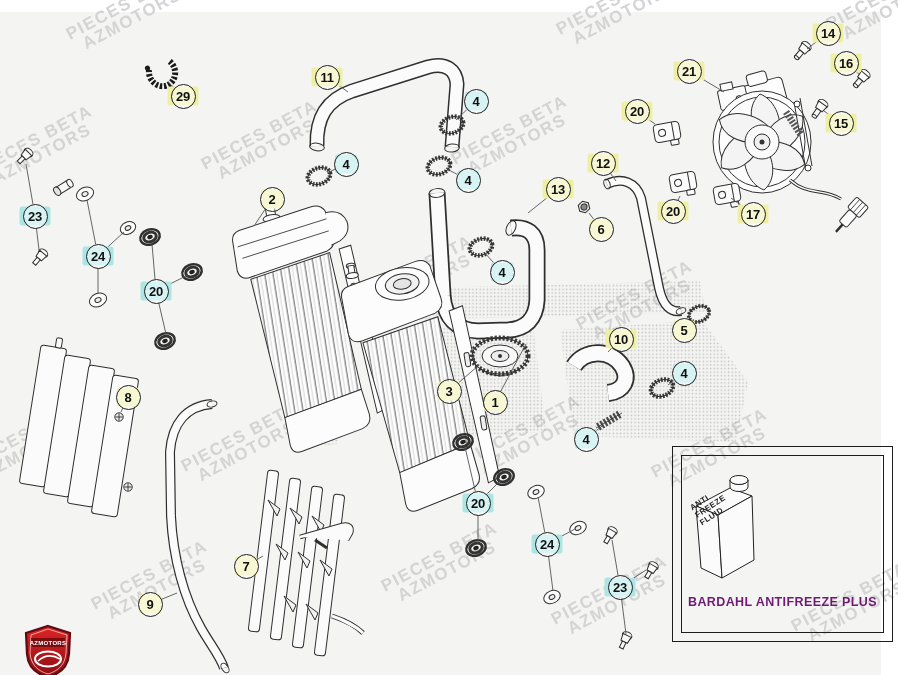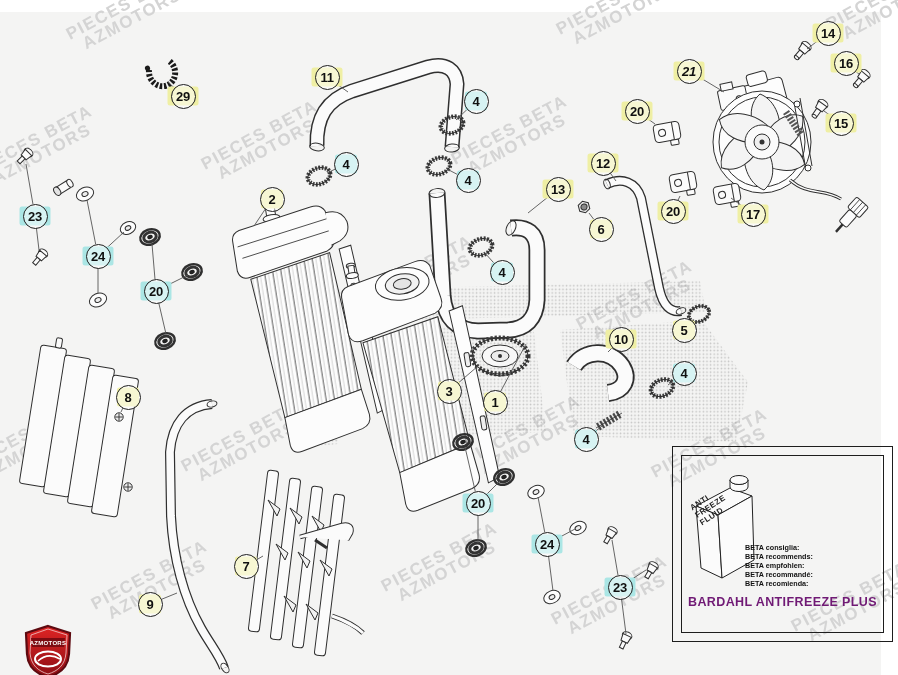--- a/index.html
+++ b/index.html
@@ -452,27 +452,20 @@
   </g>
 </svg>
 
 <div id="infobox">
   <div class="inner"></div>
   <div class="juglabel">
     <span>ANTI</span>
     <span>FREEZE</span>
     <span>FLUID</span>
   </div>
-  <div class="recommend">
-        <div>BETA consiglia:</div>
-        <div>BETA recommends:</div>
-        <div>BETA empfohlen:</div>
-        <div>BETA recommandé:</div>
-        <div>BETA recomienda:</div>
-      </div>
   <div class="bardahl">BARDAHL ANTIFREEZE PLUS</div>
 </div>
 
 <div id="callouts">
       <div class="callout" style="left: 183px; top: 96px;">
         <div class="hl" style="width: 31px; background: rgb(239, 239, 164);"></div>
         <div class="circ"></div>
         <span class="num">29</span>
       </div>
       <div class="callout" style="left: 327px; top: 77px;">
@@ -488,21 +481,21 @@
       <div class="callout" style="left: 828px; top: 33px; text-align: center;">
         <div class="hl" style="width: 31px; background: rgb(239, 239, 164);"></div>
         <div class="circ"></div>
         <span class="num">14</span>
       </div>
       <div class="callout" style="left: 846px; top: 63px;">
         <div class="hl" style="width: 31px; background: rgb(239, 239, 164);"></div>
         <div class="circ"></div>
         <span class="num">16</span>
       </div>
-      <div class="callout" style="left: 689px; top: 71px; font-style: italic;">
+      <div class="callout" style="left: 689px; top: 71px;">
         <div class="hl" style="width: 31px; background: rgb(239, 239, 164);"></div>
         <div class="circ"></div>
         <span class="num">21</span>
       </div>
       <div class="callout" style="left: 637px; top: 111px;">
         <div class="hl" style="width: 31px; background: rgb(239, 239, 164);"></div>
         <div class="circ"></div>
         <span class="num">20</span>
       </div>
       <div class="callout" style="left: 841px; top: 123px;">

